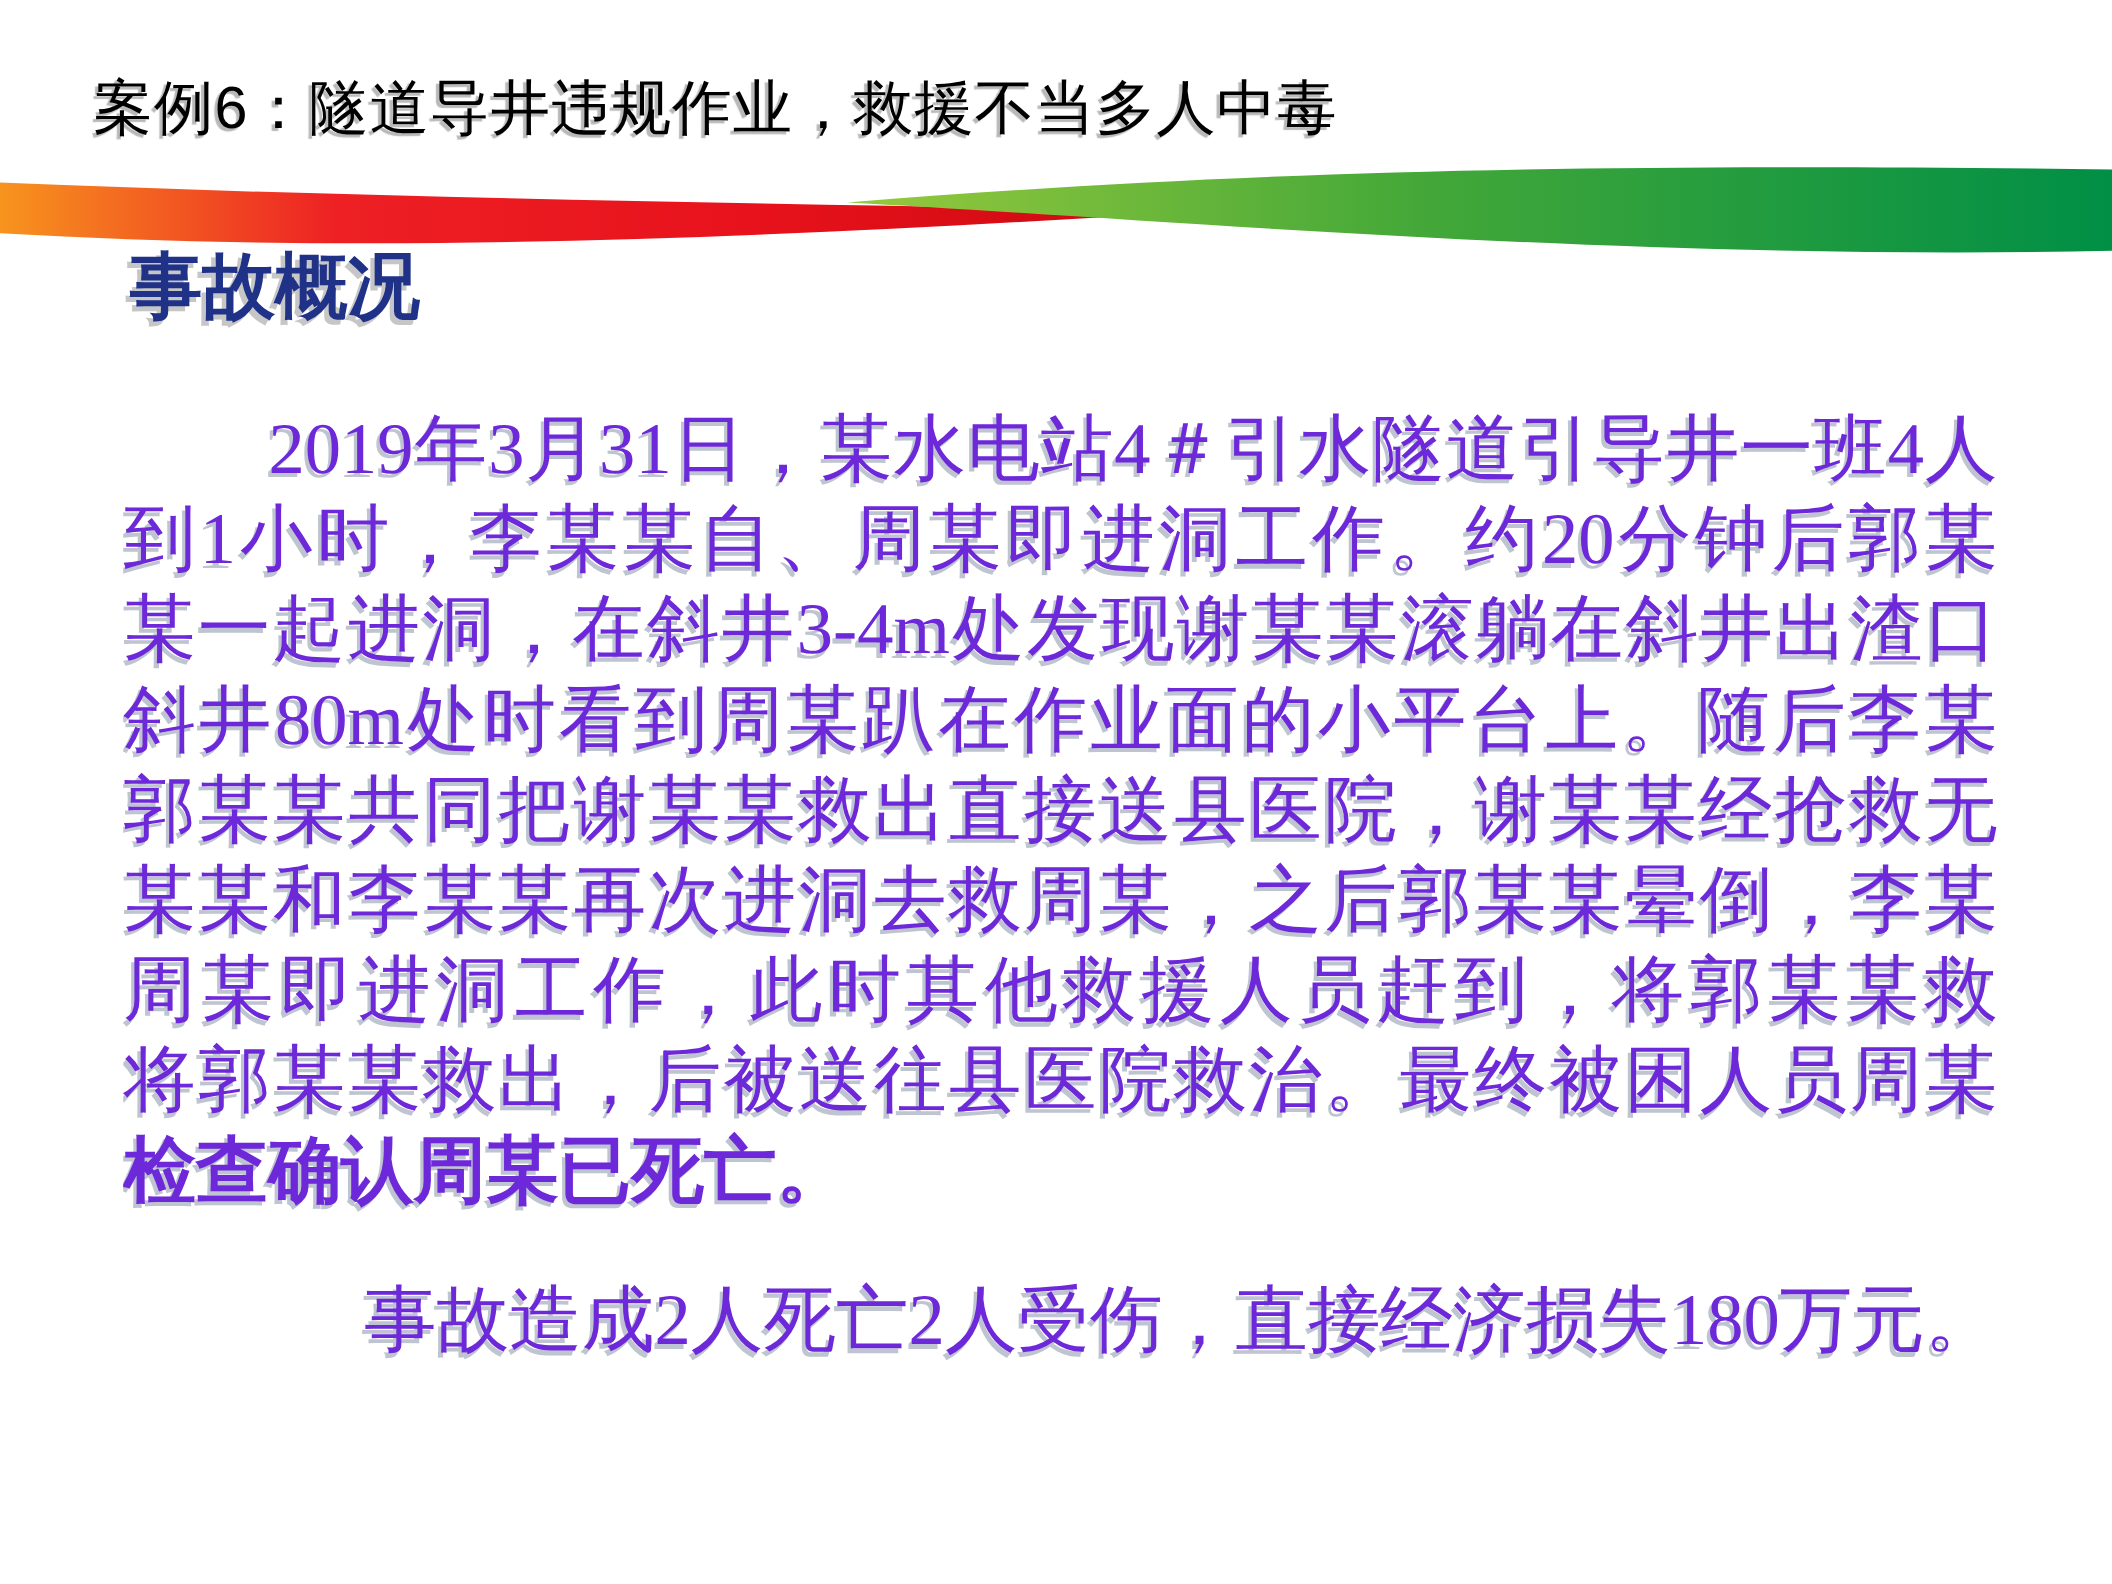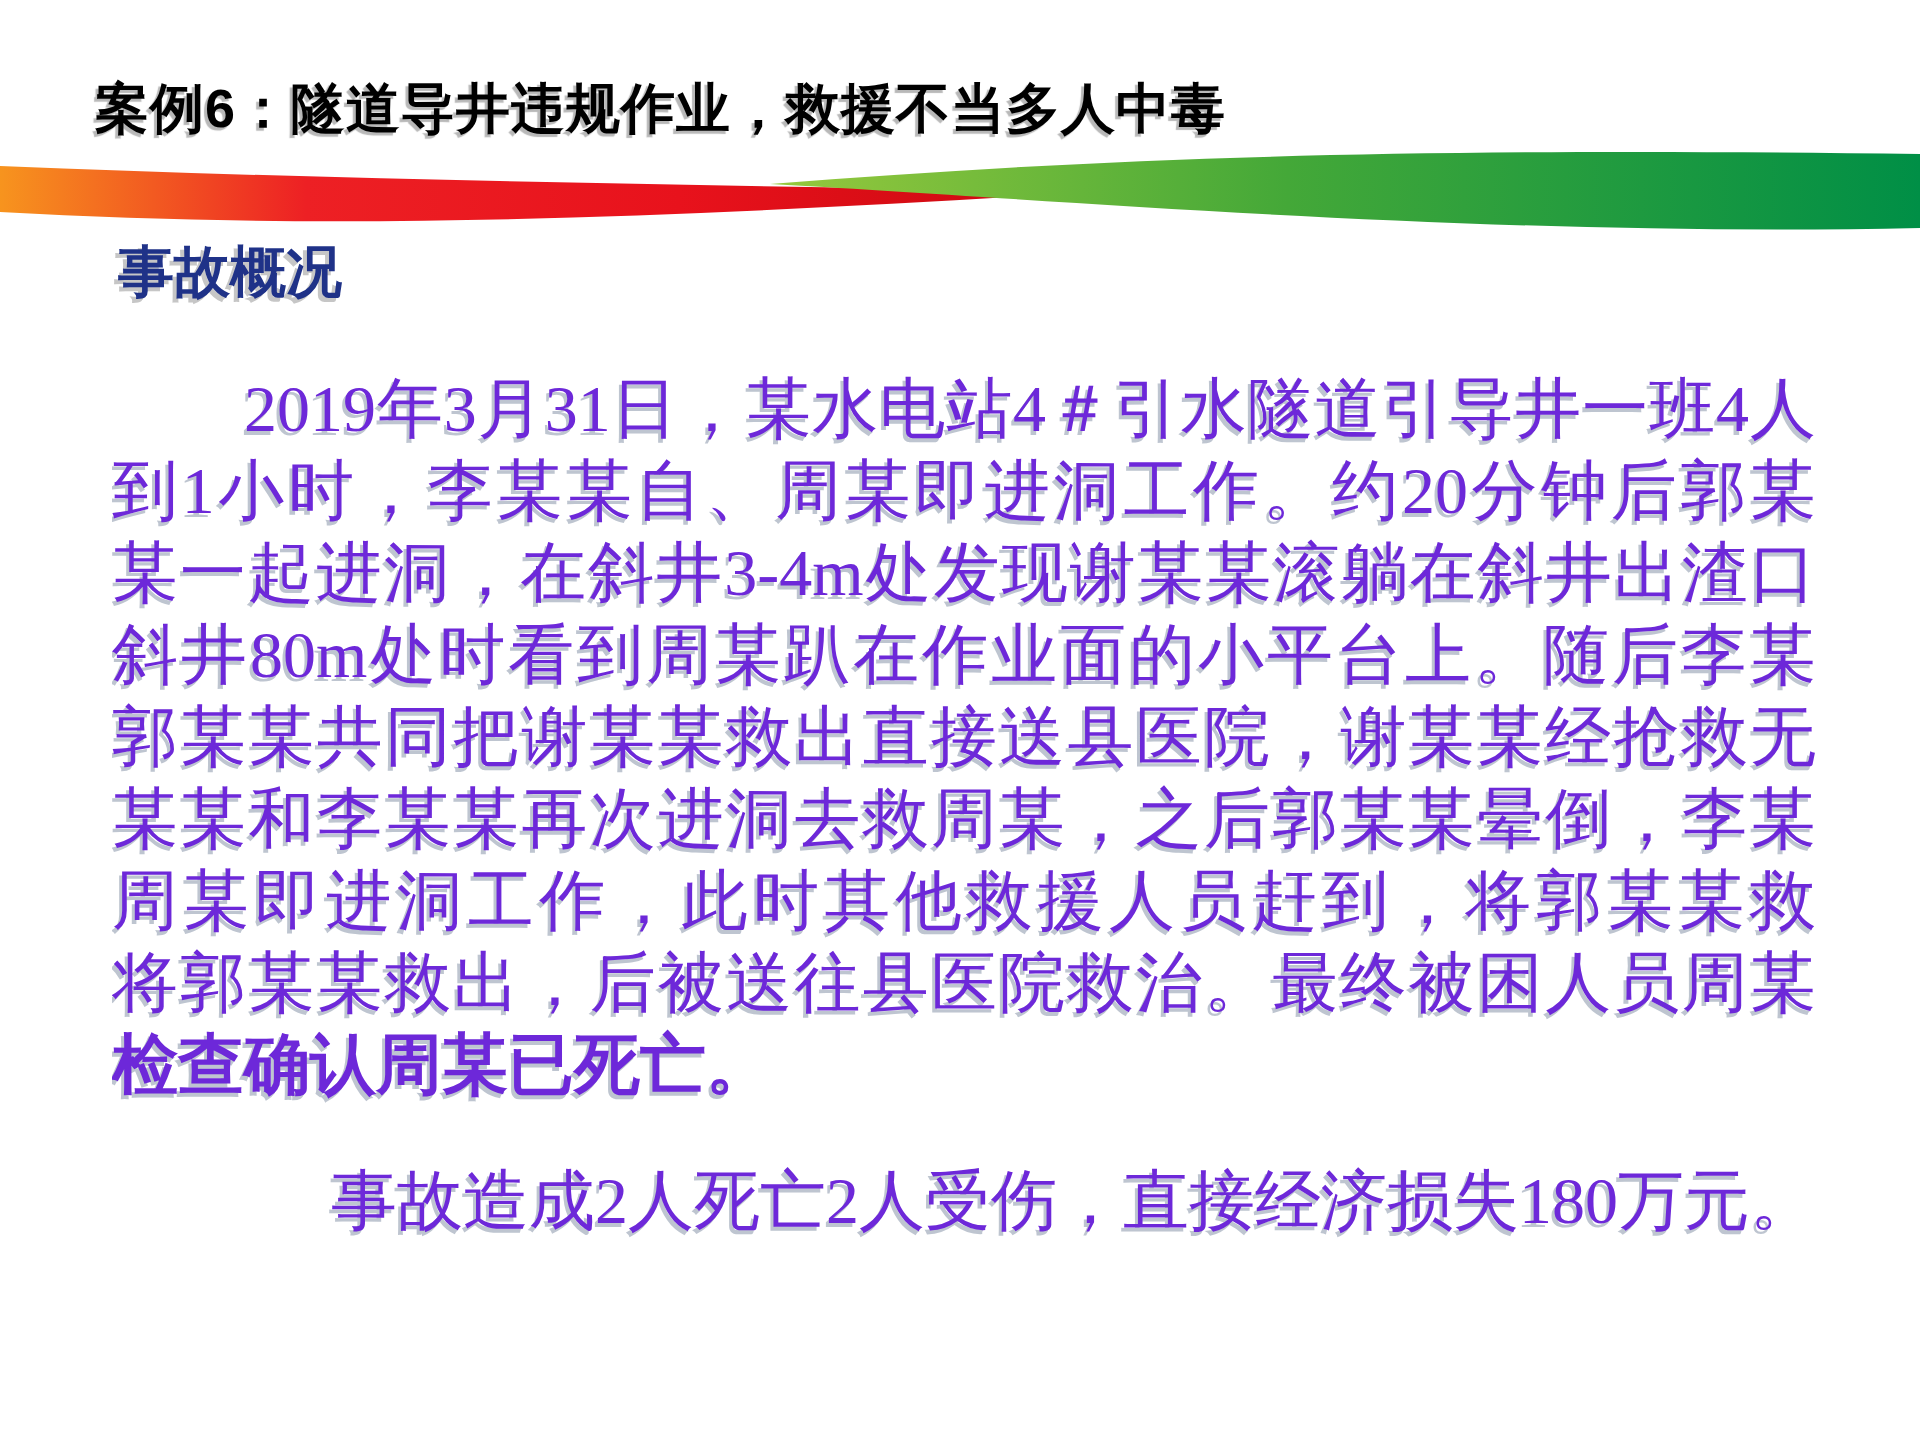--- a/index.html
+++ b/index.html
@@ -8,47 +8,47 @@
     width: 1920px;
     height: 1440px;
     background: #FFFFFF;
     overflow: hidden;
     font-family: "Liberation Serif", serif;
   }
   .slide-title {
     position: absolute;
     left: 85px;
     top: 58px;
-    margin: 10px;
+    margin: 0;
     font-family: "Liberation Sans", sans-serif;
-    font-weight: 700;
+    font-weight: 400;
     font-size: 54px;
     line-height: 80px;
     letter-spacing: 1px;
     color: #000000;
     text-shadow: -3px 3px 1px rgba(0,0,0,0.28);
     white-space: nowrap;
   }
   .ribbon {
     position: absolute;
     left: 0;
     top: 0;
     width: 1920px;
     height: 260px;
     display: block;
     pointer-events: none;
   }
   .section-heading {
     position: absolute;
     left: 118px;
-    top: 236px;
+    top: 224px;
     margin: 0;
-    font-family: Liberation Serif, serif;
+    font-family: Liberation Sans, sans-serif;
     font-weight: 700;
-    font-size: 56px;
+    font-size: 66px;
     line-height: 72px;
     color: #1F3288;
     text-shadow: -4px 4px 0 rgba(128,128,128,0.45);
     white-space: nowrap;
   }
   .body-text {
     position: absolute;
     left: 112px;
     top: 368px;
     width: 1704px;

